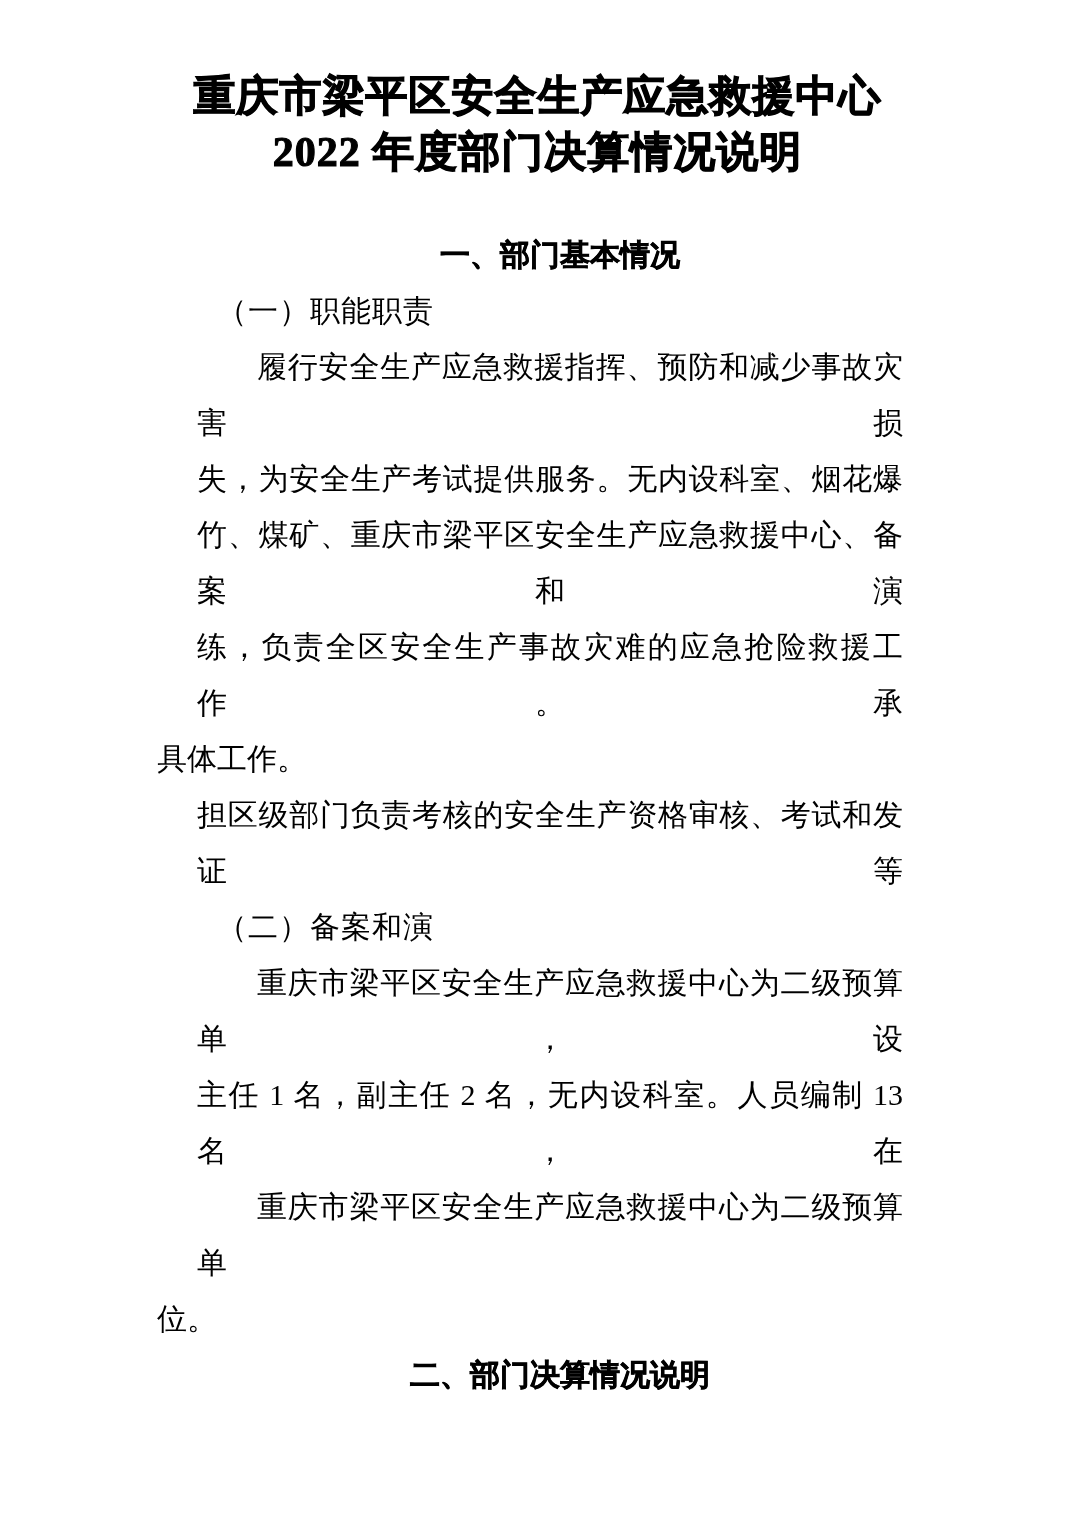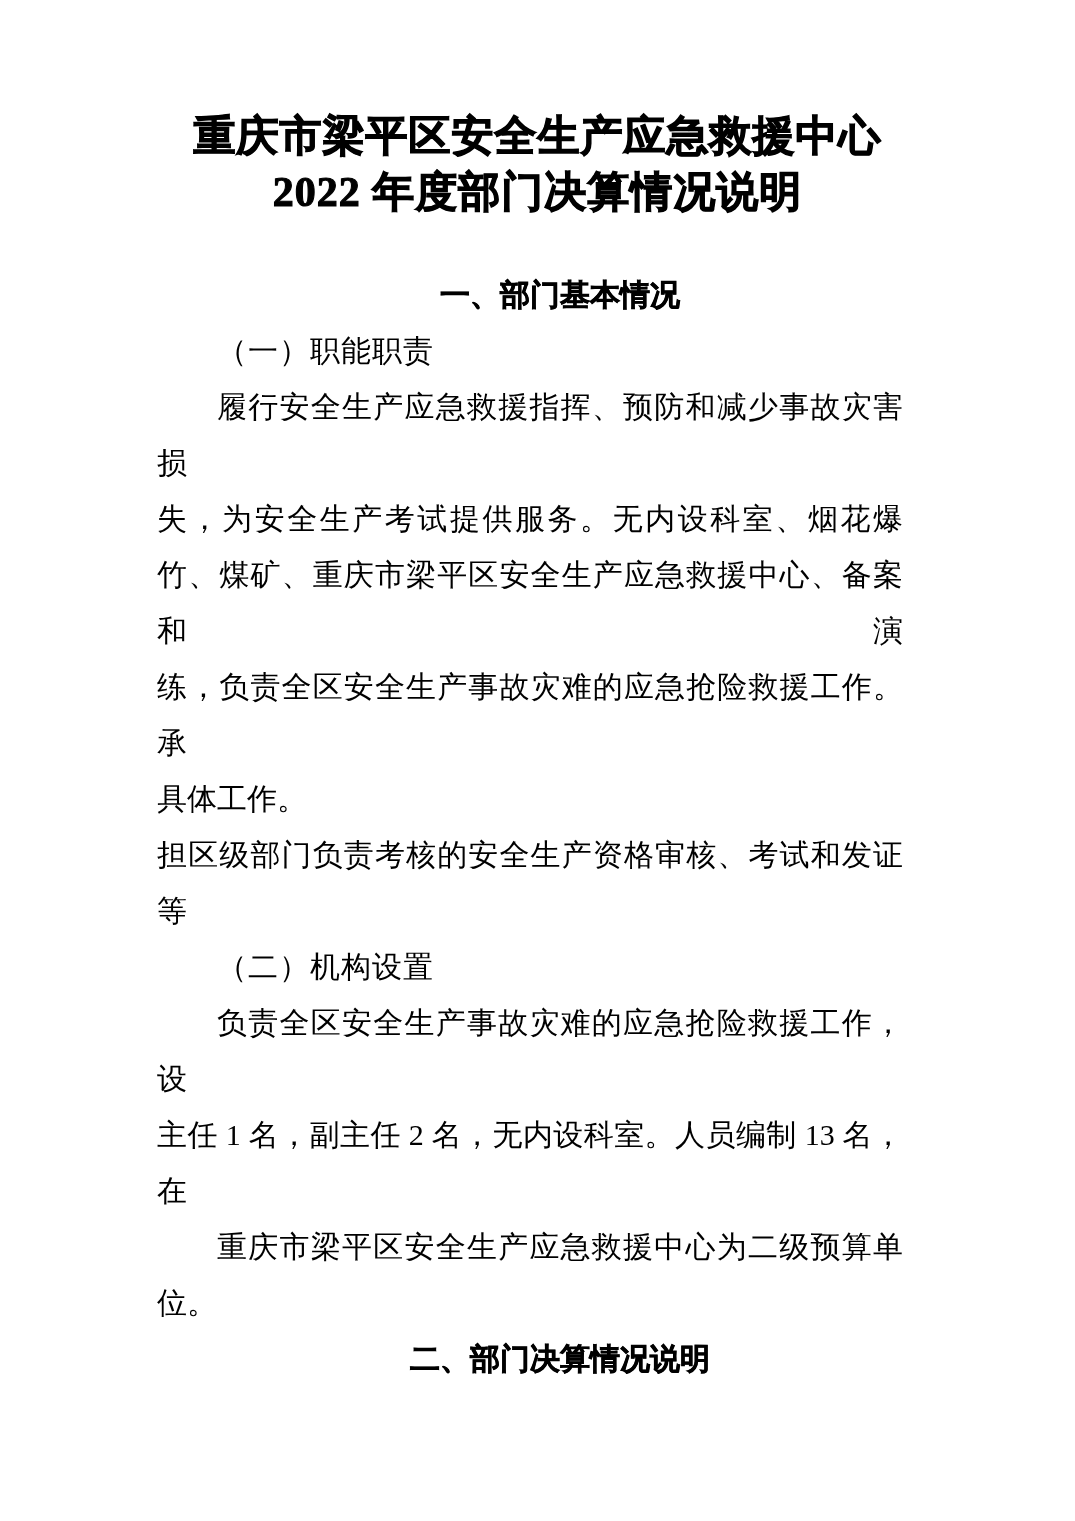--- a/index.html
+++ b/index.html
@@ -7,21 +7,21 @@
   .page {
     position: relative;
     width: 1075px;
     height: 1521px;
     background: #ffffff;
     color: #000000;
     overflow: hidden;
     font-family: "Liberation Serif", "DejaVu Serif", serif;
   }
   .doc-title {
-    padding-top: 108px;
+    padding-top: 68px;
     text-align: center;
     font-size: 42px;
     line-height: 56px;
     font-weight: bold;
     font-family: "Liberation Serif", "DejaVu Serif", serif;
     -webkit-text-stroke: 1.1px #000000;
     letter-spacing: 1px;
   }
   .content {
     margin-top: 47px;
@@ -42,20 +42,21 @@
     font-weight: 500;
     text-indent: 2em;
     letter-spacing: 1px;
   }
   .para { font-family: "Liberation Serif", "DejaVu Serif", serif; }
   .para .line { white-space: nowrap; }
   .para .line.fill {
     white-space: normal;
     text-align: justify;
     text-align-last: justify;
+    margin-left: 40px;
   }
   .para .line.first { text-indent: 2em; }
 </style>
 </head>
 <body>
 
 <div class="page">
   <header class="doc-title">
     <div>重庆市梁平区安全生产应急救援中心</div>
     <div>2022 年度部门决算情况说明</div>
@@ -64,23 +65,23 @@
       <div class="h1">一、部门基本情况</div>
       <div class="h2">（一）职能职责</div>
       <div class="para">
         <div class="line first fill">履行安全生产应急救援指挥、预防和减少事故灾害损</div>
         <div class="line fill">失，为安全生产考试提供服务。无内设科室、烟花爆</div>
         <div class="line fill">竹、煤矿、重庆市梁平区安全生产应急救援中心、备案和演</div>
         <div class="line fill">练，负责全区安全生产事故灾难的应急抢险救援工作。承</div>
         <div class="line">具体工作。</div>
         <div class="line fill">担区级部门负责考核的安全生产资格审核、考试和发证等</div>
       </div>
-      <div class="h2">（二）机构设置</div>
+      <div class="h2">（二）备案和演</div>
       <div class="para">
-        <div class="line first fill">负责全区安全生产事故灾难的应急抢险救援工作，设</div>
+        <div class="line first fill">重庆市梁平区安全生产应急救援中心为二级预算单，设</div>
         <div class="line fill">主任 1 名，副主任 2 名，无内设科室。人员编制 13 名，在</div>
       </div>
       <div class="para">
         <div class="line first fill">重庆市梁平区安全生产应急救援中心为二级预算单</div>
         <div class="line">位。</div>
       </div>
       <div class="h1">二、部门决算情况说明</div>
     </main>
 </div>
 

